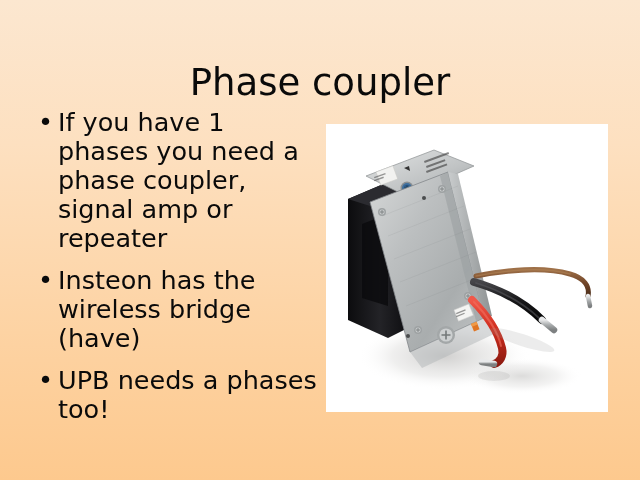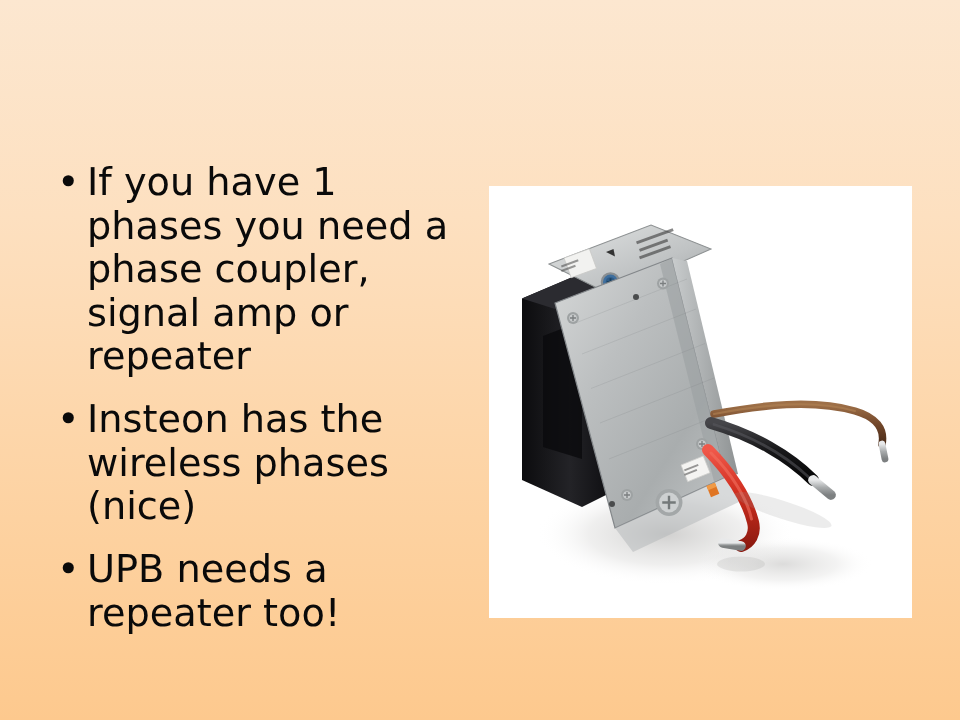--- a/index.html
+++ b/index.html
@@ -81,36 +81,37 @@
     width: 282px;
     height: 288px;
     display: block;
   }
 </style>
 </head>
 <body>
 
 <div id="slide">
 
+  <h1 id="slide-title">Phase coupler</h1>
 
   <div id="bullet-list">
 
     <div class="bullet-item">
       <span class="bullet-dot">•</span>
       <span class="bullet-text">If you have 1 phases you need a phase coupler, signal amp or repeater</span>
     </div>
 
     <div class="bullet-item">
       <span class="bullet-dot">•</span>
-      <span class="bullet-text">Insteon has the wireless phases (nice)</span>
+      <span class="bullet-text">Insteon has the wireless bridge (have)</span>
     </div>
 
     <div class="bullet-item">
       <span class="bullet-dot">•</span>
-      <span class="bullet-text">UPB needs a repeater too!</span>
+      <span class="bullet-text">UPB needs a phases too!</span>
     </div>
 
   </div>
 
   <div id="product-photo">
     <svg id="photo-canvas" viewBox="0 0 282 288">
       <defs>
         <linearGradient id="alum" x1="0" y1="0" x2="1" y2="1">
           <stop offset="0%" stop-color="#d6d8d8"></stop>
           <stop offset="35%" stop-color="#bcbfc0"></stop>

